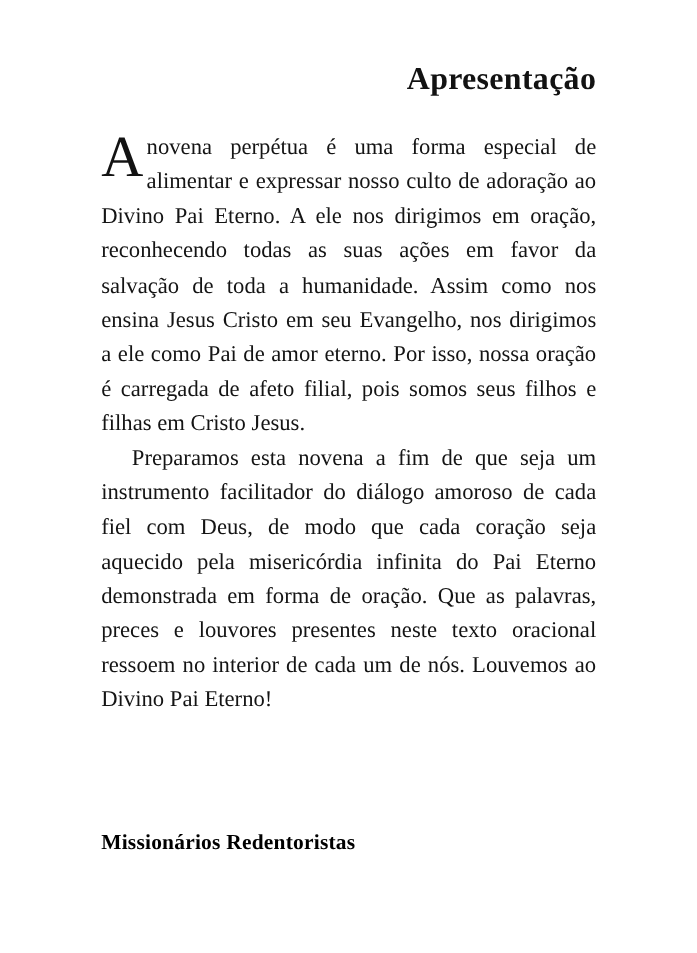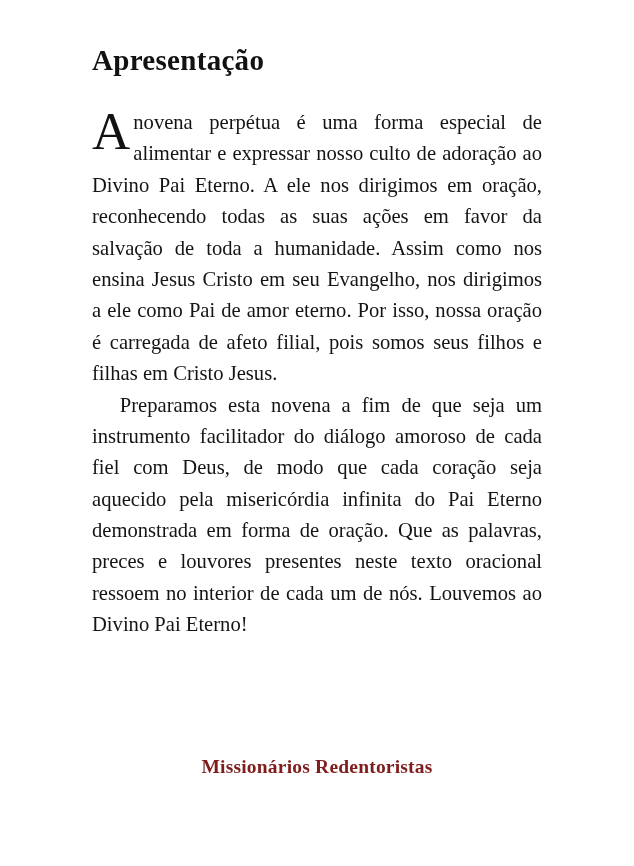--- a/index.html
+++ b/index.html
@@ -16,22 +16,22 @@
   }
   .page {
     position: relative;
     width: 634px;
     height: 866px;
     box-sizing: border-box;
     padding: 0 92px;
   }
   .page-title {
     margin: 0;
-    padding-top: 44px;
-    text-align: left;
+    padding-top: 56px;
+    text-align: right;
     font-family: "Liberation Serif", serif;
     font-weight: bold;
     font-size: 29px;
     letter-spacing: 0.3px;
     color: #121212;
   }
   .body-block {
     margin-top: 30px;
     font-size: 20.6px;
     line-height: 1.525;
@@ -59,25 +59,24 @@
     line-height: 0.78;
     padding: 4px 2px 0 0;
     margin-right: 1px;
     color: #121212;
   }
   .signature {
     position: absolute;
     left: 92px;
     right: 92px;
     top: 756px;
-    text-align: center;
     font-weight: bold;
     font-size: 19.5px;
     letter-spacing: 0.2px;
-    color: #7f1d1d;
+    color: #000000;
   }
 </style>
 </head>
 <body>
 
 <div class="page">
 
   <h1 class="page-title">Apresentação</h1>
 
   <div class="body-block">

